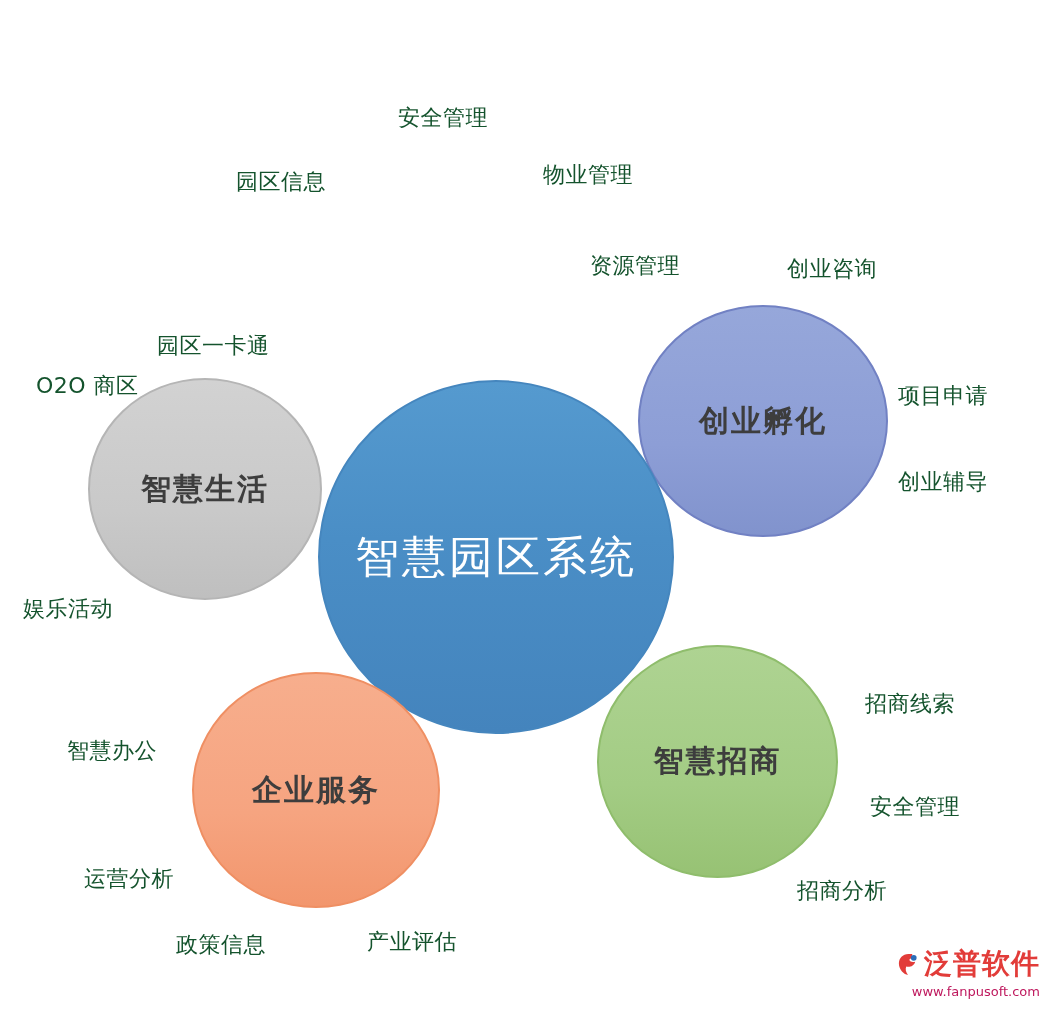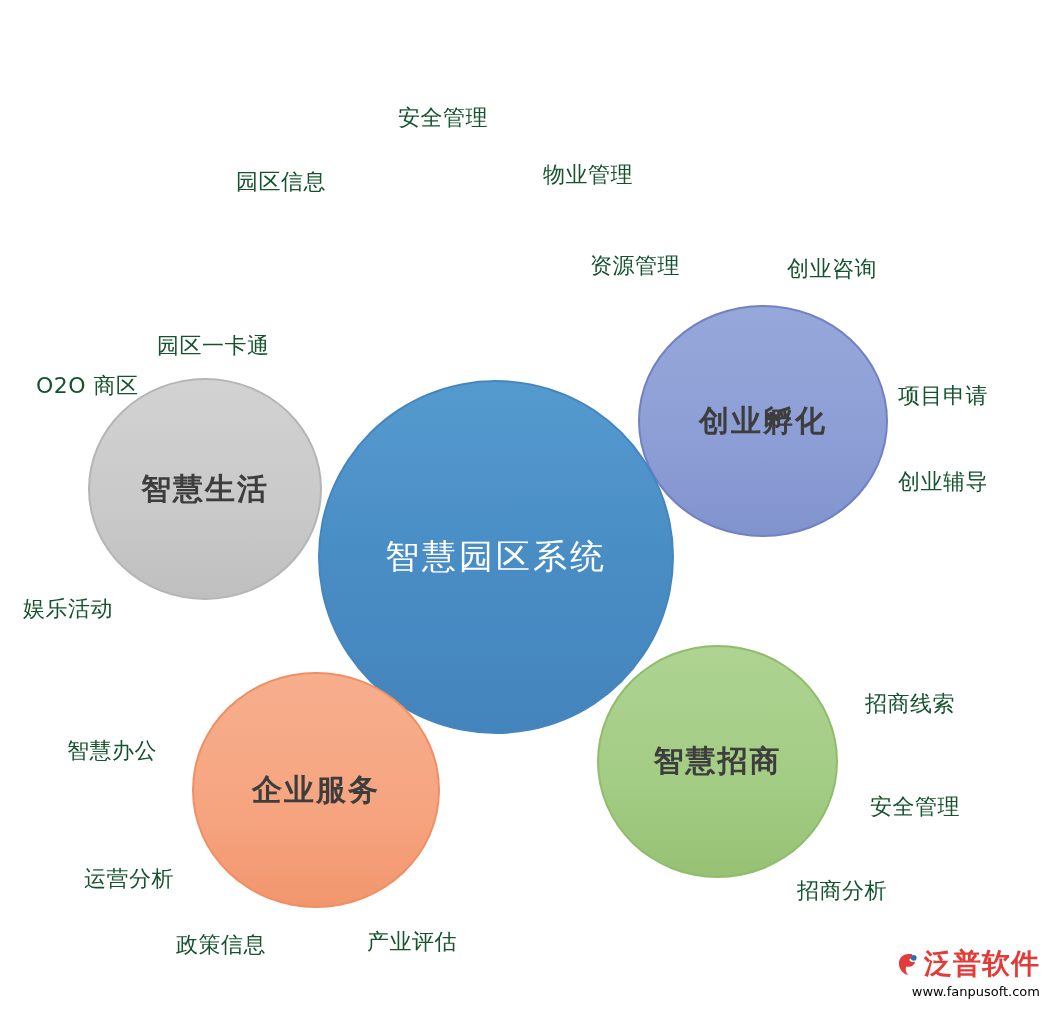--- a/index.html
+++ b/index.html
@@ -26,21 +26,21 @@
     letter-spacing: 2px;
     white-space: nowrap;
   }
   .bubble-center {
     left: 318px; top: 380px; width: 356px; height: 354px;
     background: linear-gradient(180deg, #559acf 0%, #4a8ec6 45%, #4484bd 100%);
     border: 2px solid #4586be;
     z-index: 5;
   }
   .center-title {
-    font-size: 34px;
+    font-size: 44px;
     font-weight: 400;
     color: #ffffff;
     letter-spacing: 3px;
     white-space: nowrap;
   }
   .bubble-ops {
     left: 322px; top: 163px; width: 250px; height: 210px;
     background: linear-gradient(180deg, #fcda7d 0%, #fbd169 60%, #f7c755 100%);
     border: 2px solid #f2bd45;
     z-index: 2;
@@ -115,21 +115,21 @@
   }
   .watermark-brand {
     font-size: 28px;
     font-weight: 700;
     color: #e23c39;
     letter-spacing: 1px;
     white-space: nowrap;
   }
   .watermark-url {
     font-size: 13px;
-    color: #000000;
+    color: #be185d;
     margin-top: 1px;
     white-space: nowrap;
   }
   .brand-icon { width: 23px; height: 23px; display: inline-block; }
 </style>
 </head>
 <body>
 
 <div class="canvas">
 

